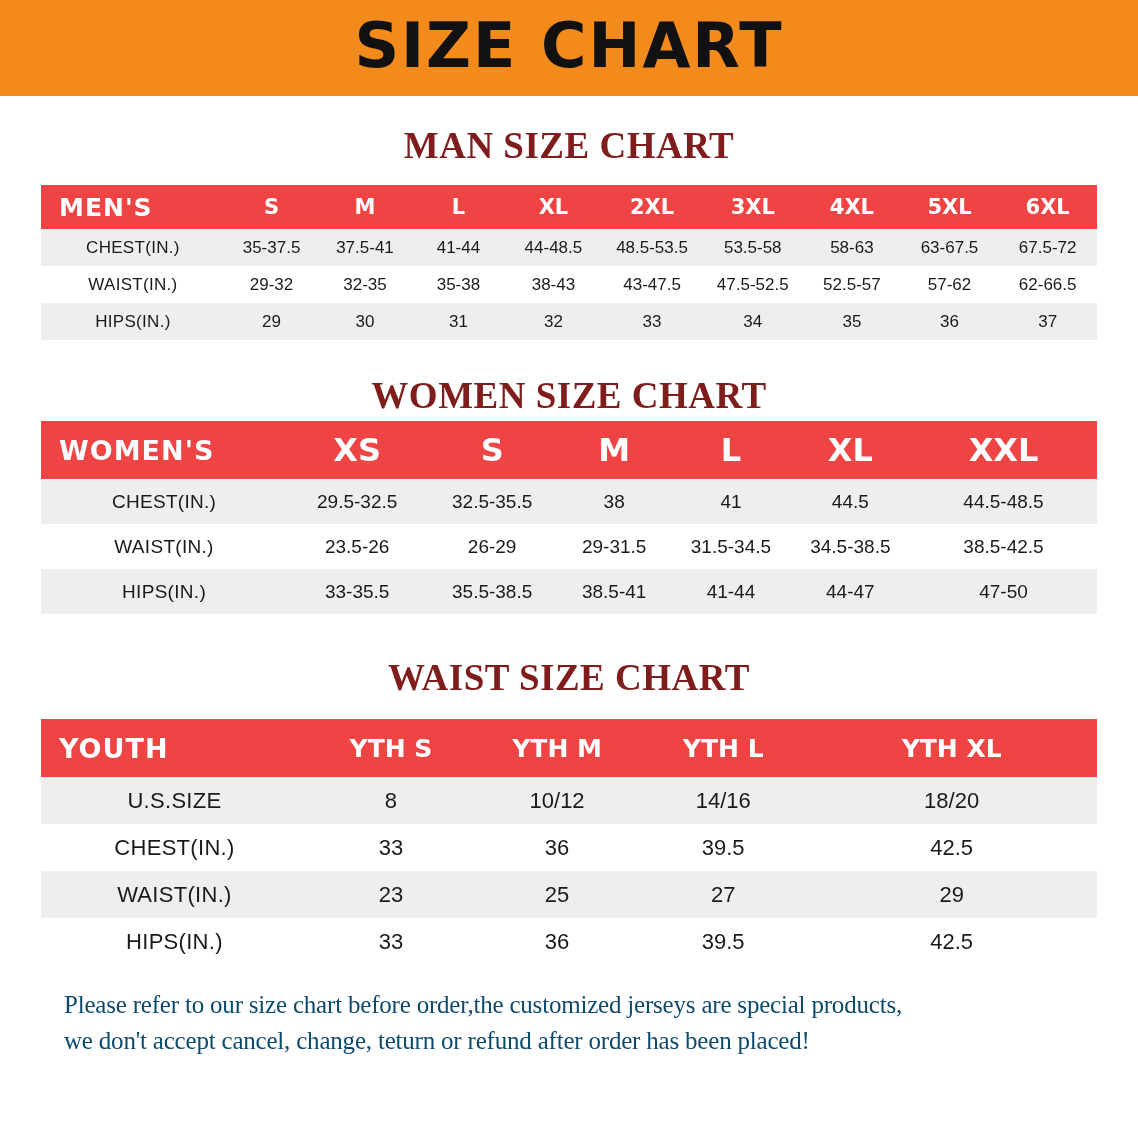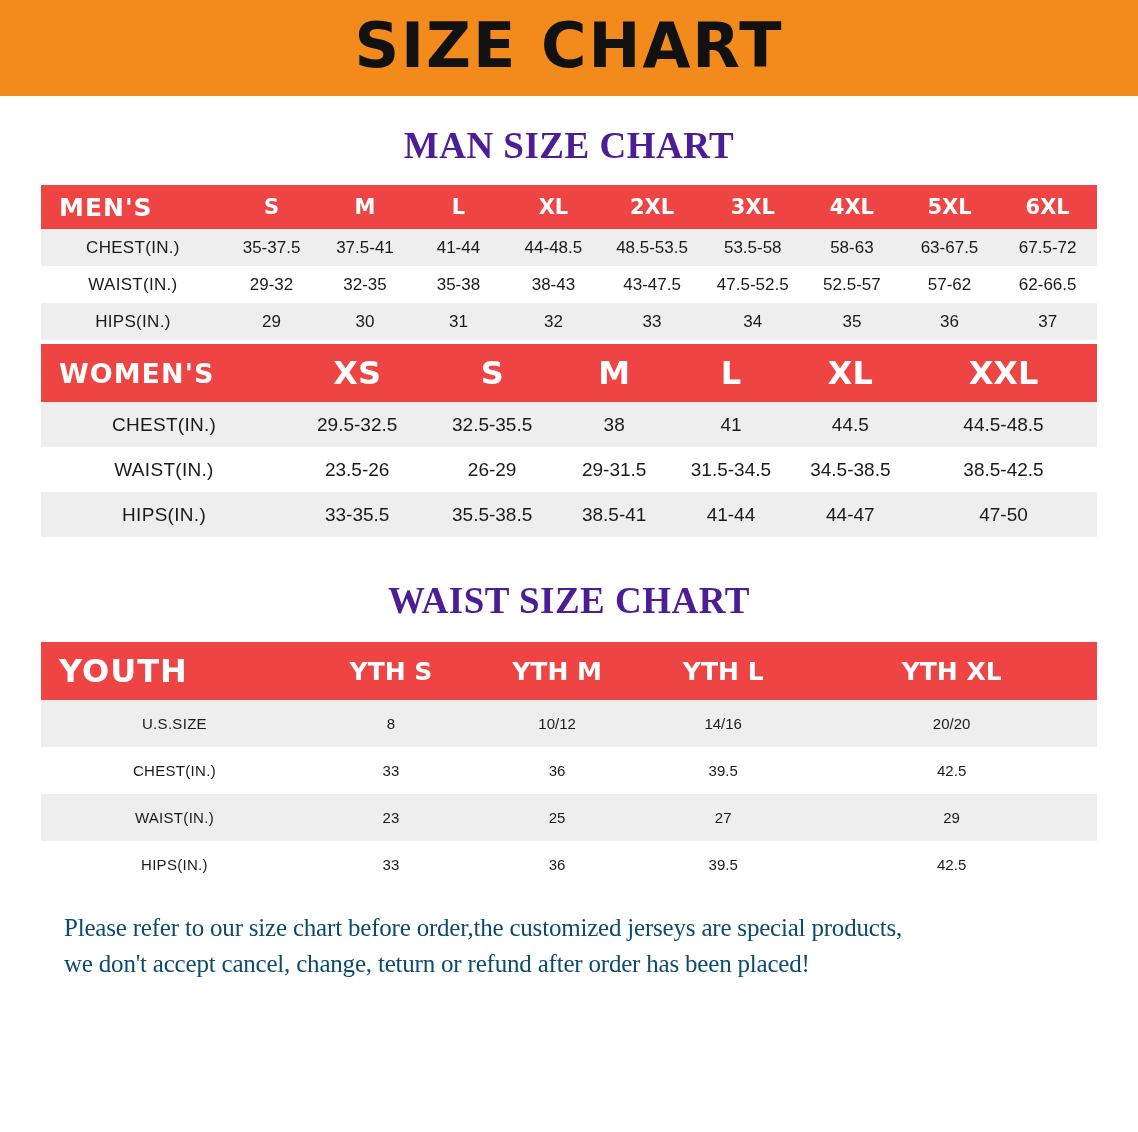--- a/index.html
+++ b/index.html
@@ -41,21 +41,21 @@
     margin-top: -4px;
   }
 
   
   .section-title {
     text-align: center;
     font-family: "Liberation Serif", serif;
     font-weight: bold;
     font-size: 37px;
     letter-spacing: 0.5px;
-    color: #4c1d95;
+    color: #7f1d1d;
   }
   .title-man    { margin-top: 28px; }
   .title-women  { margin-top: 34px; }
   .title-youth  { margin-top: 42px; }
 
   
   .table-wrap {
     margin: 0 auto;
     width: 1056px;
   }
@@ -96,22 +96,22 @@
 
   
   .women-table thead th { height: 58px; font-size: 32px; }
   .women-table thead th.hdr-label { font-size: 27px; }
   .women-table tbody td { height: 43px; font-size: 19px; }
   .women-table tbody tr:nth-child(odd)  td { background: #eeeeee; }
   .women-table tbody tr:nth-child(even) td { background: #ffffff; }
 
   
   .youth-table thead th { height: 58px; font-size: 25px; }
-  .youth-table thead th.hdr-label { font-size: 32px; }
-  .youth-table tbody td { height: 45px; font-size: 15px; }
+  .youth-table thead th.hdr-label { font-size: 27px; }
+  .youth-table tbody td { height: 45px; font-size: 22px; }
   .youth-table tbody tr:nth-child(odd)  td { background: #eeeeee; }
   .youth-table tbody tr:nth-child(even) td { background: #ffffff; }
 
   .men-table   { margin-top: 18px; }
   .women-table { margin-top: 4px; }
   .youth-table { margin-top: 20px; }
 
   
   .note {
     margin: 22px auto 0 auto;
@@ -184,20 +184,21 @@
           <td>33</td>
           <td>34</td>
           <td>35</td>
           <td>36</td>
           <td>37</td>
         </tr>
       </tbody>
     </table>
   </div>
 
+  <div class="section-title title-women">WOMEN SIZE CHART</div>
   <div class="table-wrap">
     <table class="women-table">
       <thead>
         <tr>
           <th class="hdr-label" style="width:22%">WOMEN'S</th>
           <th style="width:13.5%">XS</th>
           <th style="width:12.5%">S</th>
           <th style="width:11%">M</th>
           <th style="width:11.5%">L</th>
           <th style="width:11.5%">XL</th>
@@ -247,21 +248,21 @@
           <th style="width:16%">YTH L</th>
           <th style="width:28%">YTH XL</th>
         </tr>
       </thead>
       <tbody>
         <tr>
           <td class="rowlabel">U.S.SIZE</td>
           <td>8</td>
           <td>10/12</td>
           <td>14/16</td>
-          <td>20/20</td>
+          <td>18/20</td>
         </tr>
         <tr>
           <td class="rowlabel">CHEST(IN.)</td>
           <td>33</td>
           <td>36</td>
           <td>39.5</td>
           <td>42.5</td>
         </tr>
         <tr>
           <td class="rowlabel">WAIST(IN.)</td>

